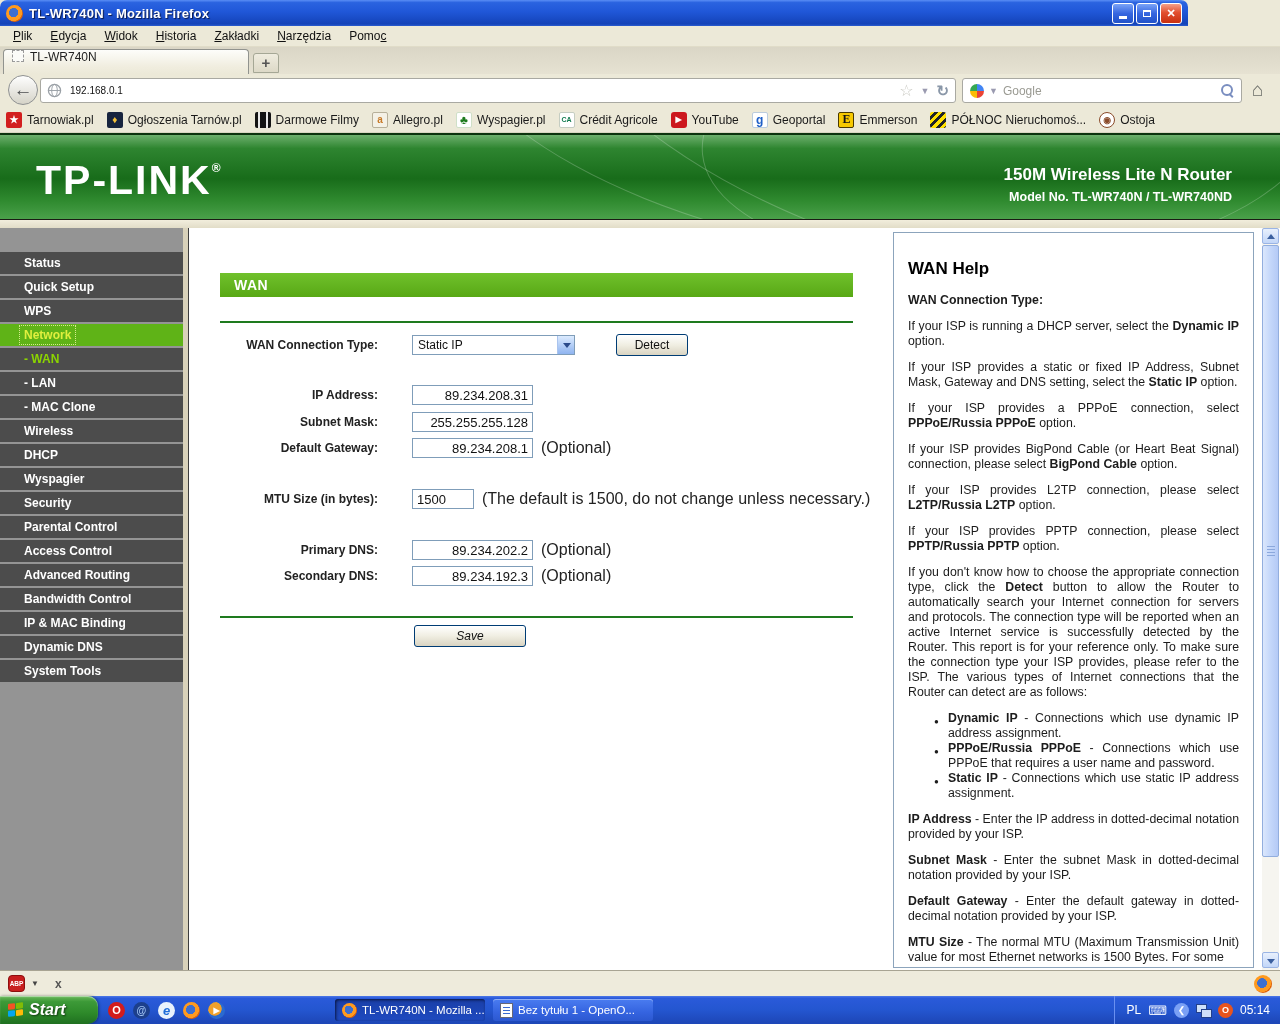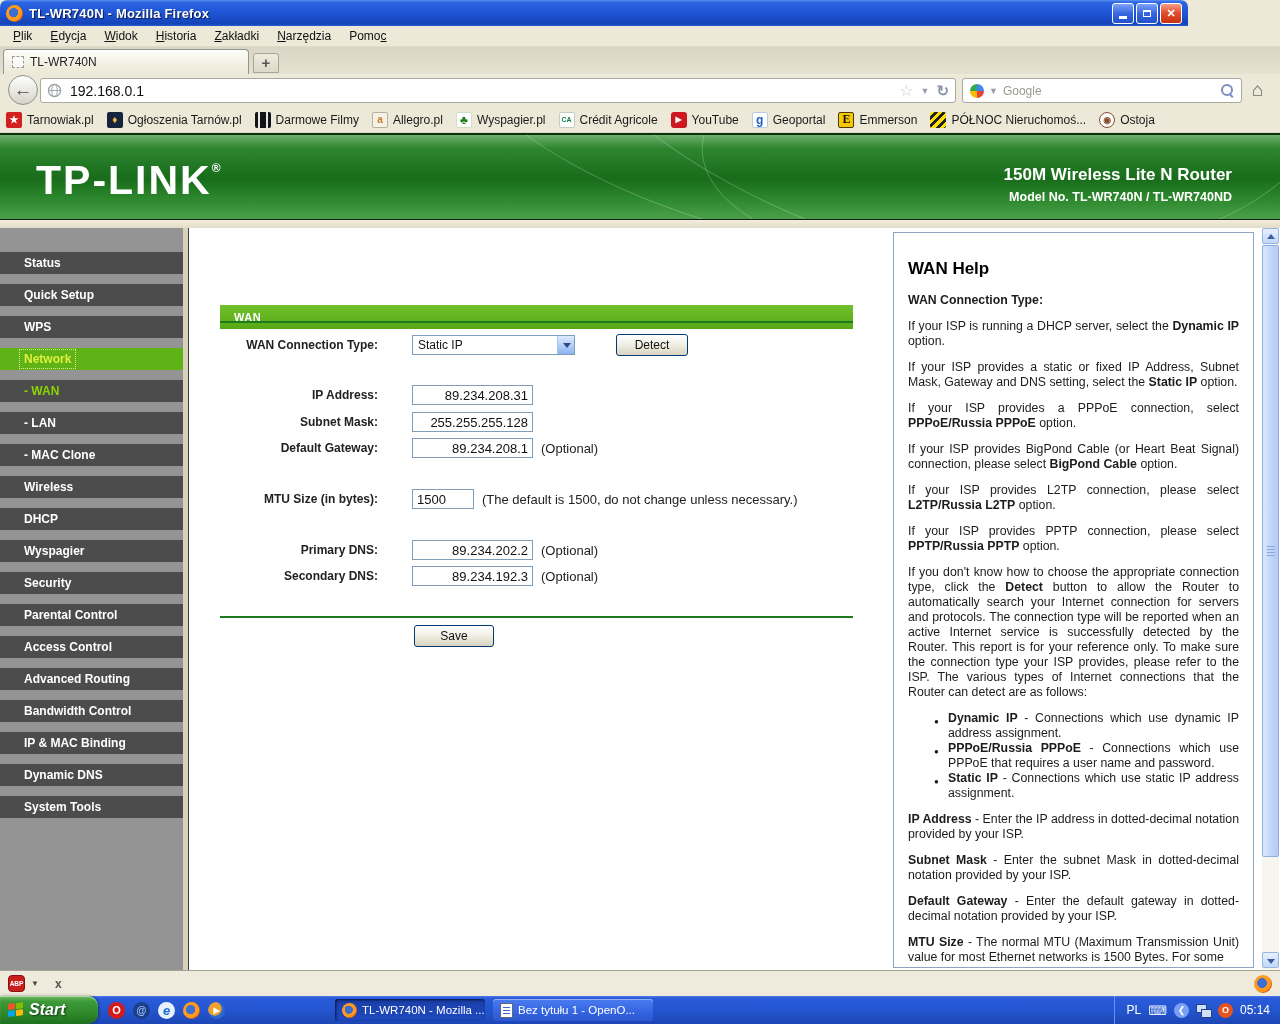--- a/index.html
+++ b/index.html
@@ -28,37 +28,37 @@
   .menubar { position:absolute; left:0; top:26px; width:1280px; height:21px; background:#ece9d8;
     display:flex; align-items:center; padding-left:4px; border-bottom:1px solid #e0dcc8; }
   .menu-item { font-size:12px; color:#111; padding:2px 9px; cursor:default; }
   .menu-item u { text-decoration:underline; }
 
   
   .tabbar { position:absolute; left:0; top:47px; width:1280px; height:27px;
     background:linear-gradient(#dad6c6,#e6e2d2); display:flex; align-items:flex-end; padding-left:3px; }
   .tab { width:246px; height:25px; background:linear-gradient(#fdfdfa,#f0eddf 70%,#ece9d8);
     border:1px solid #91938e; border-bottom:none; border-radius:4px 4px 0 0;
-    display:flex; align-items:center; padding:0 8px; gap:6px; }
+    display:flex; padding:0 8px; gap:6px; }
   .tab-pageicon { width:12px; height:12px; border:1px dashed #9a9a9a; background:#fbfbf8; }
   .tab-label { font-size:12px; color:#222; }
   .newtab { width:26px; height:20px; margin-left:4px; margin-bottom:1px;
     background:linear-gradient(#efecdf,#ddd9c7); border:1px solid #a5a795; border-radius:3px 3px 0 0;
     font-size:15px; font-weight:bold; color:#555; text-align:center; line-height:18px; }
 
   
   .navbar { position:absolute; left:0; top:74px; width:1280px; height:33px; background:#ece9d8;
     display:flex; align-items:center; }
   .backbtn { position:absolute; left:8px; top:1px; width:30px; height:30px; border-radius:50%;
     border:1px solid #8f9192; background:linear-gradient(#fefefe,#d5d3c8);
     color:#4a4c4e; font-size:19px; font-weight:bold; text-align:center; line-height:28px; z-index:2; }
   .urlbar { position:absolute; left:40px; top:4px; width:916px; height:25px; background:#fff;
     border:1px solid #a9a9a2; border-radius:3px; display:flex; align-items:center; padding:0 6px; }
   .globe-ico { width:15px; height:15px; flex:none; }
-  .url-text { font-size:14px; color:#111; margin-left:8px; flex:1; }
+  .url-text { font-size:10px; color:#111; margin-left:8px; flex:1; }
   .url-icons { display:flex; align-items:center; gap:7px; color:#b0b0a8; font-size:14px; }
   .star-ico { font-size:16px; color:#c9c9c2; }
   .dd-ico { font-size:9px; color:#9a9ab0; }
   .reload-ico { font-size:15px; color:#8a97a8; font-weight:bold; }
   .searchbox { position:absolute; left:962px; top:4px; width:280px; height:25px; background:#fff;
     border:1px solid #a9a9a2; border-radius:3px; display:flex; align-items:center; padding:0 7px; gap:5px; }
   .gball { width:14px; height:14px; border-radius:50%; flex:none;
     background:conic-gradient(#4285f4 0 25%,#ea4335 0 50%,#fbbc05 0 75%,#34a853 0 100%);
     box-shadow:inset 0 0 0 3px #fff0; }
   .search-ph { font-size:12px; color:#9a9a92; flex:1; }
@@ -105,54 +105,54 @@
   .banner-model { font-size:12.5px; font-weight:bold; margin-top:5px; }
   .banner-botline { height:1px; background:#1a1a14; }
   .banner-strip { height:8px; background:linear-gradient(#f2eedd,#e2ddc8); }
 
   
   .content { position:absolute; left:0; top:228px; width:1280px; height:742px; background:#fff; }
 
   
   .sidebar { position:absolute; left:0; top:0; width:183px; height:742px; background:#949494; }
   .sidebar-inner { padding-top:24px; }
-  .snav { height:22px; margin-bottom:10px; background:#4c4c4c; color:#fff; font-size:12px;
+  .snav { height:22px; margin-bottom:2px; background:#4c4c4c; color:#fff; font-size:12px;
     font-weight:bold; line-height:22px; padding-left:24px; cursor:pointer; }
   .snav.sel { background:#5fb317; color:#e0ef3e; }
   .snav.sel .snav-in { display:inline-block; border:1px dotted #d6ec8e; padding:0 4px; margin-left:-5px; line-height:18px; }
   .snav.sub-active { color:#8bd400; }
   .side-divider { position:absolute; left:183px; top:0; width:6px; height:742px; background:#d9d2ba;
     border-right:1px solid #3e3e3e; }
 
   
   .main { position:absolute; left:190px; top:0; width:700px; height:742px; background:#fff; }
   .wan-bar { position:absolute; left:30px; top:45px; width:633px; height:24px;
-    background:linear-gradient(#70c12c,#58a815); color:#fff; font-weight:bold; font-size:11px;
-    line-height:24px; padding-left:14px; letter-spacing:.5px;margin-top:32px; }
+    background:linear-gradient(#70c12c,#58a815); color:#fff; font-weight:bold; font-size:14px;
+    line-height:24px; padding-left:14px; letter-spacing:.5px; }
   .grule { position:absolute; left:30px; width:633px; height:2px; background:#1e7a1e; }
   .grule1 { top:93px; } .grule2 { top:388px; }
   .frow { position:absolute; left:30px; display:flex; align-items:center; height:22px; }
   .flabel { width:158px; text-align:right; font-size:12px; font-weight:bold; color:#222; }
   .fgap { width:34px; flex:none; }
   .xpinput { height:20px; border:1px solid #7f9db9; font:13px "Liberation Sans",sans-serif;
     padding:1px 4px; color:#111; background:#fff; }
   .w-ip { width:121px;text-align:right; }
   .w-mtu { width:62px; }
-  .fnote { font-size:13px; color:#222; margin-left:8px; }
+  .fnote { font-size:16px; color:#222; margin-left:8px; }
   .xpselect { width:163px; height:20px; border:1px solid #7f9db9; background:#fff; position:relative;
     font-size:12px; line-height:18px; padding-left:5px; color:#111; }
   .xpselect .arrow { position:absolute; right:0; top:0; width:17px; height:18px;
     background:linear-gradient(#dcebfe,#8fb4f0); border-left:1px solid #aac4ee; }
   .xpselect .arrow::after { content:""; position:absolute; left:5px; top:7px;
     border-left:4px solid transparent; border-right:4px solid transparent; border-top:5px solid #2a4a8a; }
   .xpbtn { height:22px; border:1px solid #003c74; border-radius:3px;
     background:linear-gradient(#ffffff,#f0eee2 50%,#d9d4c2); font:12px "Liberation Sans",sans-serif;
     color:#111; text-align:center; line-height:20px; box-shadow:inset 0 1px 0 #fff; }
   .detect-btn { position:absolute; left:396px; top:0; width:72px; }
-  .save-btn { position:absolute; left:224px; top:397px; width:80px; }
+  .save-btn { position:absolute; left:224px; top:397px; width:112px;font-style:italic; }
   .row-type { top:106px; } .row-ip { top:156px; } .row-mask { top:183px; } .row-gw { top:209px; }
   .row-mtu { top:260px; } .row-dns1 { top:311px; } .row-dns2 { top:337px; }
 
   
   .help { position:absolute; left:893px; top:4px; width:361px; height:736px; background:#fff;
     border:1px solid #8ca4bc; padding:26px 14px 0 14px; overflow:hidden; }
   .help h1 { font-size:17px; color:#000; margin-bottom:14px; font-weight:bold; }
   .help-p { font-size:12.3px; line-height:15px; color:#1c1c1c; text-align:justify; margin-bottom:11px; }
   .help-p.subhead { text-align:left; font-weight:bold; }
   .help-li { font-size:12.3px; line-height:15px; color:#1c1c1c; text-align:justify;

